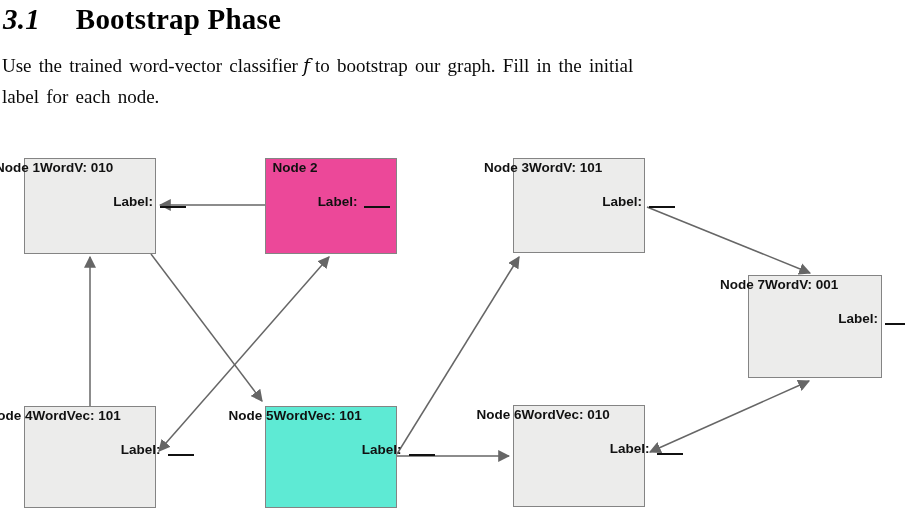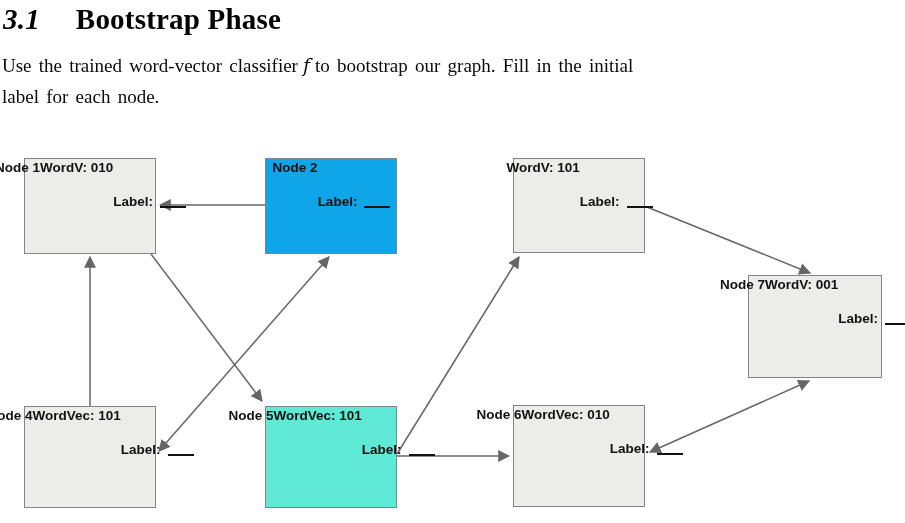--- a/index.html
+++ b/index.html
@@ -68,25 +68,26 @@
         <line x1="397" y1="456" x2="509" y2="456" stroke="#666666" stroke-width="1.5" marker-end="url(#arrowhead)"></line>
         <line x1="647" y1="207" x2="810" y2="273" stroke="#666666" stroke-width="1.5" marker-end="url(#arrowhead)"></line>
         <line x1="650" y1="452" x2="809" y2="381" stroke="#666666" stroke-width="1.5" marker-end="url(#arrowhead)" marker-start="url(#arrowhead)"></line>
       </svg>
 
   <div class="node" style="left: 24px; top: 158px; width: 132px; height: 96px; background: rgb(236, 236, 235); border: 1.6px solid rgb(132, 132, 132);">
         <div class="node-line">Node 1</div>
         <div class="node-line">WordV: 010</div>
         <div class="node-line"><span>Label:</span><span class="label-blank">___</span></div>
       </div>
-      <div class="node" style="left: 265px; top: 158px; width: 132px; height: 96px; background: #0ea5e9; border: 1.6px solid rgb(132, 132, 132);">
+      <div class="node" style="left: 265px; top: 158px; width: 132px; height: 96px; background: #ec4899; border: 1.6px solid rgb(132, 132, 132);">
         <div class="node-line">Node 2</div>
         <div class="node-line"><span>Label:</span><span class="label-blank">___</span></div>
       </div>
       <div class="node" style="left: 513px; top: 158px; width: 132px; height: 95px; background: rgb(236, 236, 235); border: 1.6px solid rgb(132, 132, 132);">
+        <div class="node-line">Node 3</div>
         <div class="node-line">WordV: 101</div>
         <div class="node-line"><span>Label:</span><span class="label-blank">___</span></div>
       </div>
       <div class="node" style="left: 24px; top: 406px; width: 132px; height: 102px; background: rgb(236, 236, 235); border: 1.6px solid rgb(132, 132, 132);">
         <div class="node-line">Node 4</div>
         <div class="node-line">WordVec: 101</div>
         <div class="node-line"><span>Label:</span><span class="label-blank">___</span></div>
       </div>
       <div class="node" style="left: 265px; top: 406px; width: 132px; height: 102px; background: #5eead4; border: 1.6px solid rgb(132, 132, 132);">
         <div class="node-line">Node 5</div>

